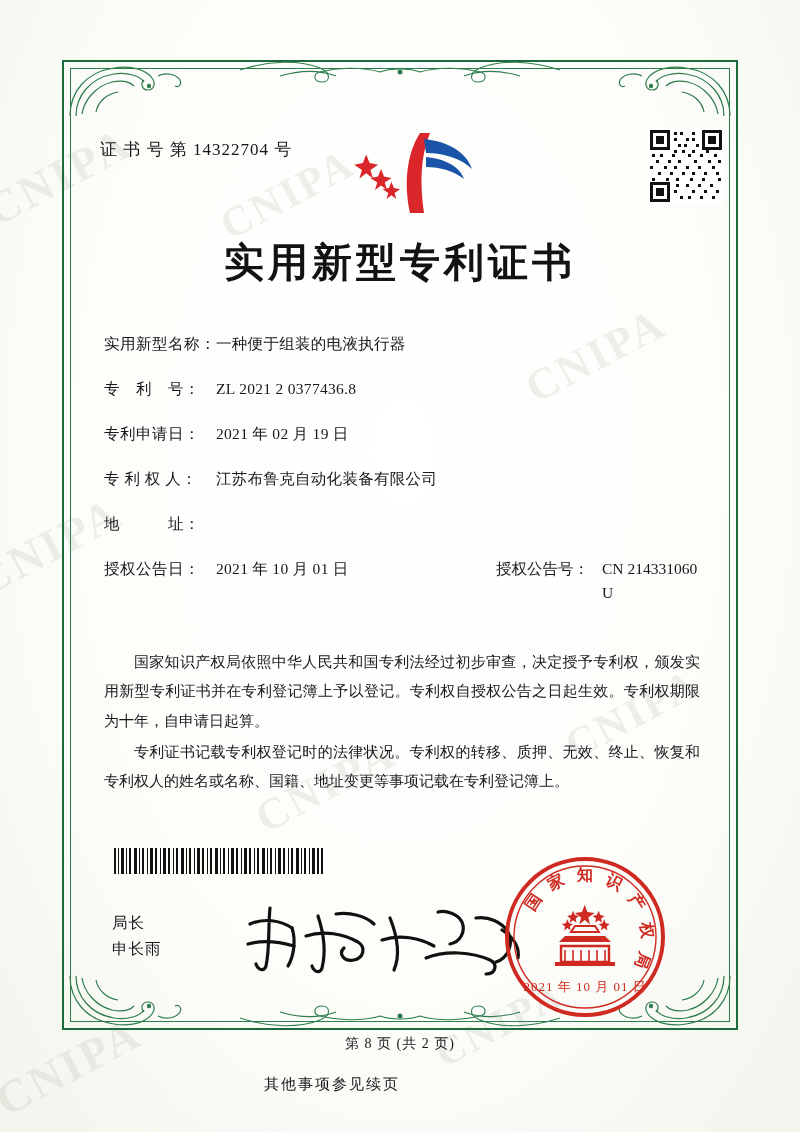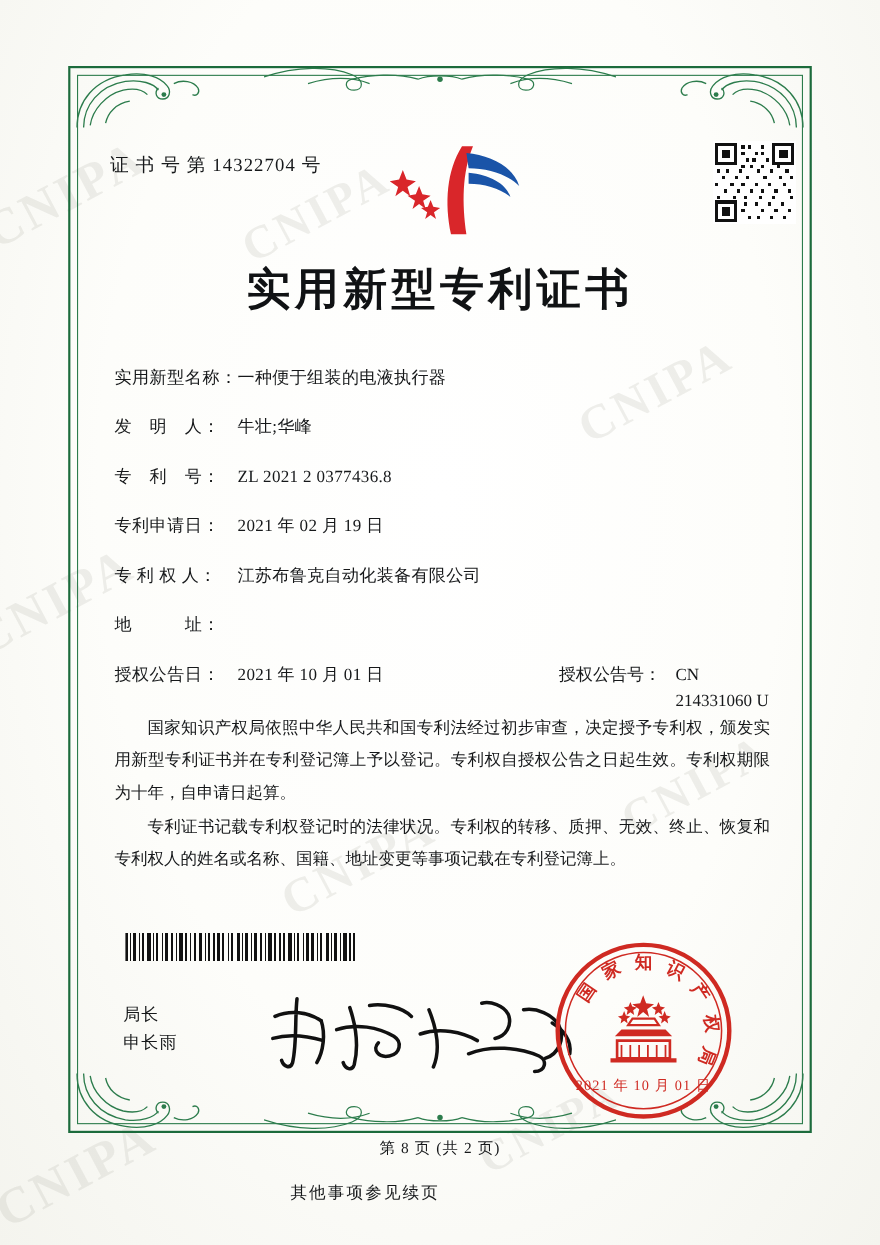--- a/index.html
+++ b/index.html
@@ -157,21 +157,20 @@
     letter-spacing: 0.5px;
   }
   .fvalue {
     flex: 1;
     letter-spacing: 0.3px;
   }
   .frow.inline-two .fvalue { flex: 0 0 280px; }
   .flabel2 {
     width: 106px;
     flex: 0 0 106px;
-    margin-left: 12px;
   }
   .fvalue2 { flex: 1; }
 
   .paras {
     position: absolute;
     left: 4px;
     top: 538px;
     width: 596px;
     font-family: "Liberation Serif", "DejaVu Serif", serif;
     font-size: 15px;
@@ -421,24 +420,20 @@
     </div>
 
     <div class="title">实用新型专利证书</div>
 
     <div class="fields">
       <div class="frow">
         <div class="flabel">实用新型名称：</div>
         <div class="fvalue">一种便于组装的电液执行器</div>
       </div>
       <div class="frow">
-        <div class="flabel">发　明　人：</div>
-        <div class="fvalue">牛壮;华峰</div>
-      </div>
-      <div class="frow">
         <div class="flabel">专　利　号：</div>
         <div class="fvalue">ZL 2021 2 0377436.8</div>
       </div>
       <div class="frow">
         <div class="flabel">专利申请日：</div>
         <div class="fvalue">2021 年 02 月 19 日</div>
       </div>
       <div class="frow">
         <div class="flabel">专 利 权 人：</div>
         <div class="fvalue">江苏布鲁克自动化装备有限公司</div>

